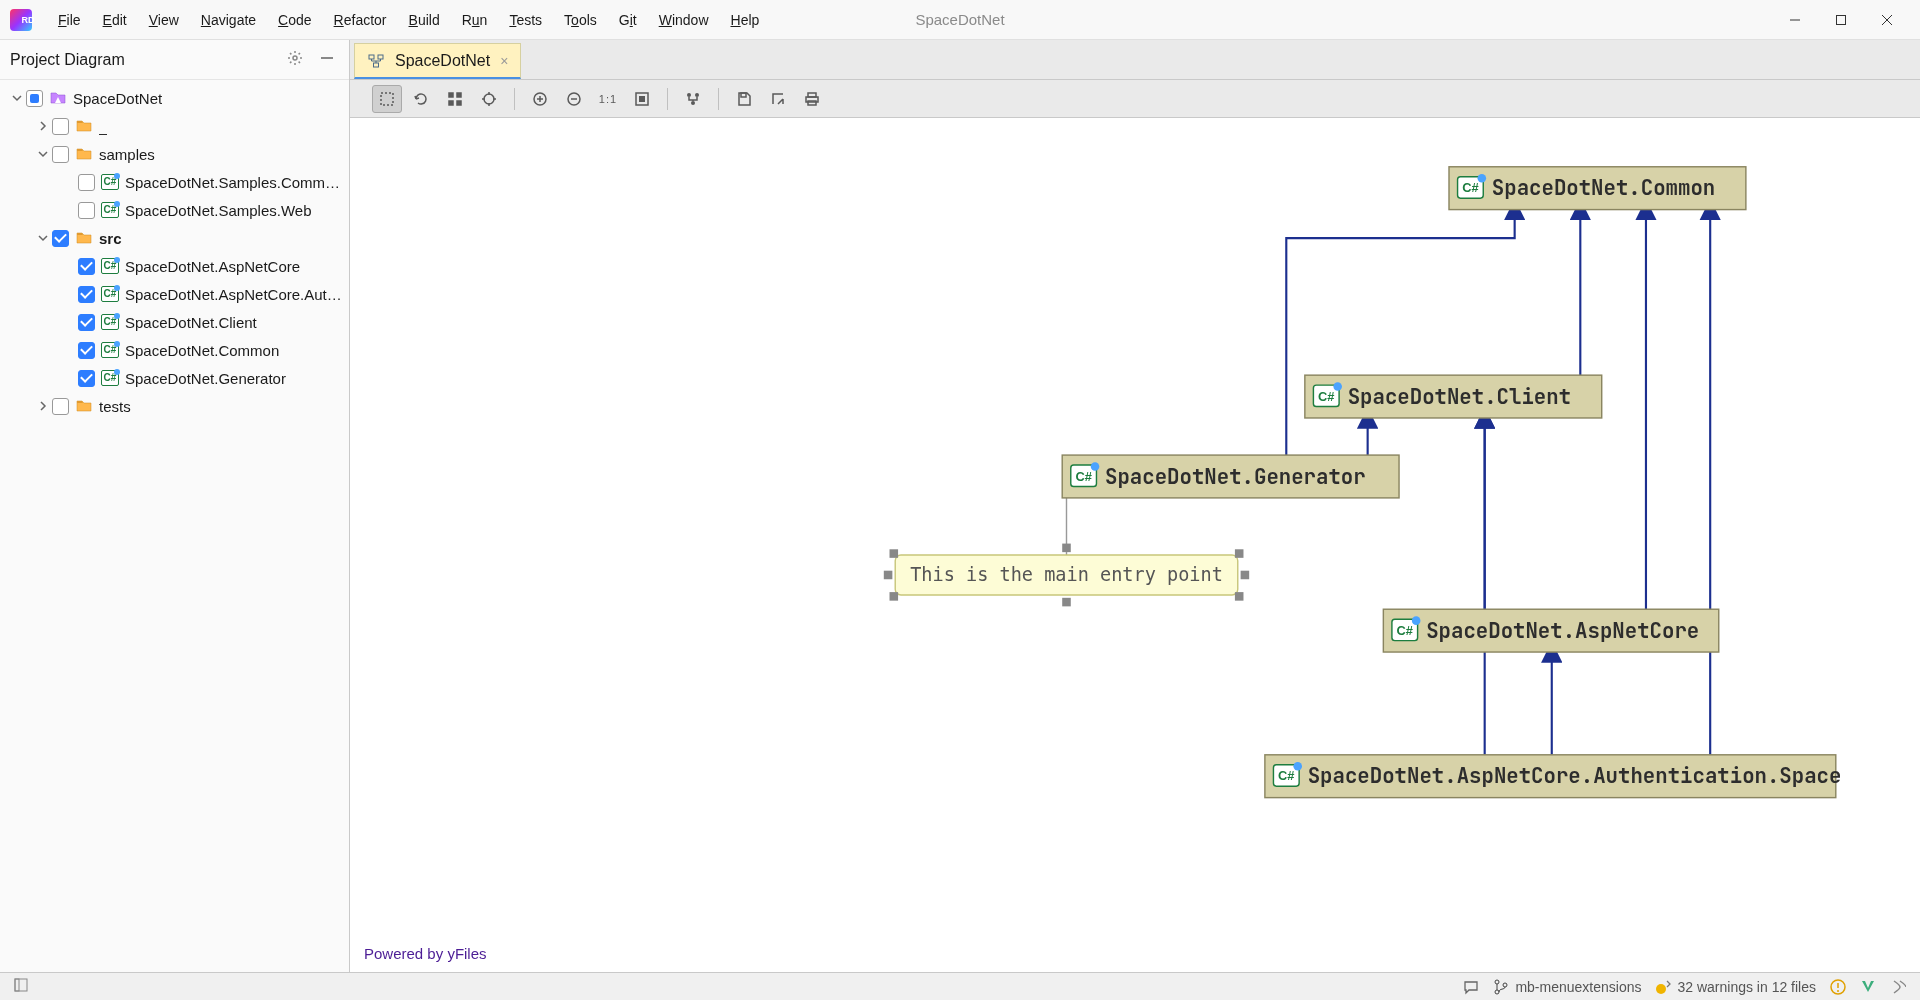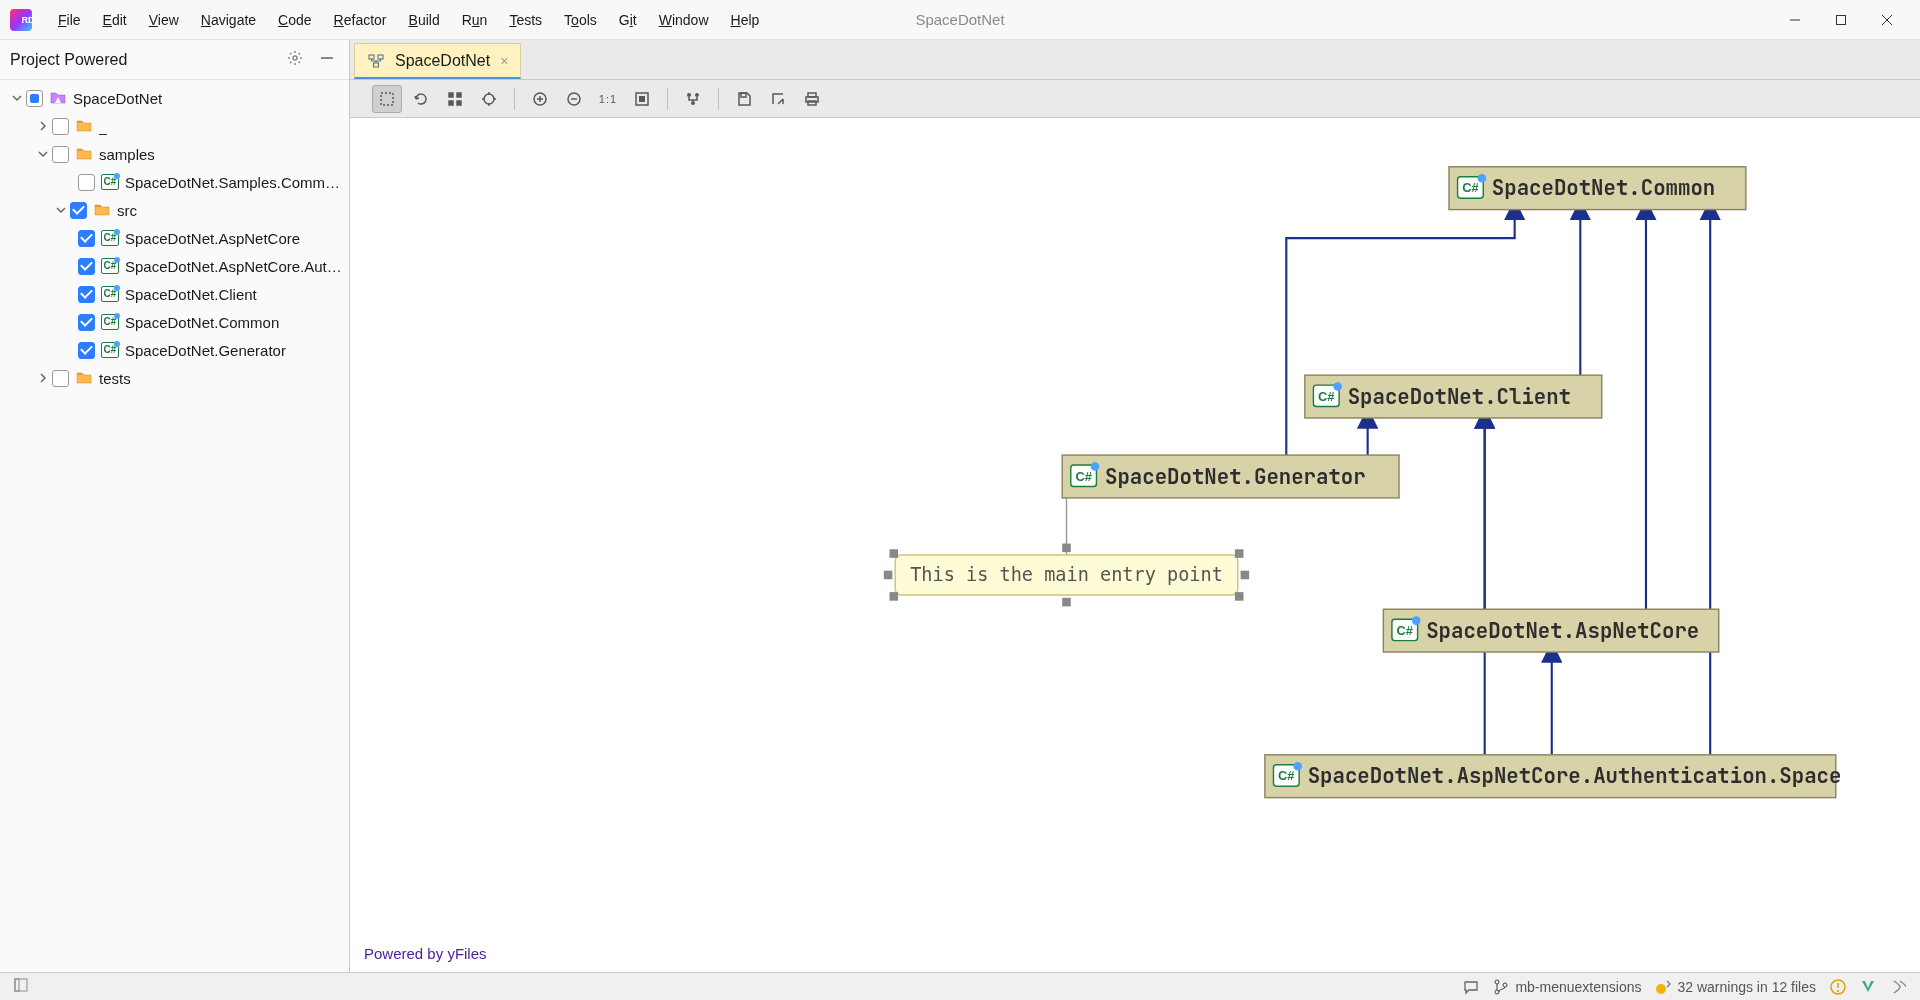--- a/index.html
+++ b/index.html
@@ -130,21 +130,21 @@
           <line x1="11" y1="1" x2="1" y2="11"></line>
         </svg>
       </div>
   </div>
 </div>
 
 <div class="main">
 
   <div class="sidebar">
     <div class="sidebar-header">
-      <span class="sidebar-title">Project Powered</span>
+      <span class="sidebar-title">Project Diagram</span>
       <span class="icon-btn">
         <svg width="16" height="16" viewBox="0 0 16 16">
             <circle cx="8" cy="8" r="2" fill="none" stroke="#888" stroke-width="1.5"></circle>
             <path d="M8 1v2M8 13v2M1 8h2M13 8h2M3 3l1.4 1.4M11.6 11.6L13 13M13 3l-1.4 1.4M4.4 11.6L3 13" stroke="#888" stroke-width="1.5"></path>
           </svg>
       </span>
       <span class="icon-btn">
         <svg width="16" height="16" viewBox="0 0 16 16">
             <line x1="2" y1="8" x2="14" y2="8" stroke="#888" stroke-width="2"></line>
           </svg>
@@ -195,21 +195,27 @@
             </svg>
           </span>
           <span class="tree-label">samples</span>
         </div>
         <div class="tree-row" style="padding-left: 60px;">
           <span class="arrow blank"></span>
           <span class="cb "></span>
           <span class="cs-icon"></span>
           <span class="tree-label">SpaceDotNet.Samples.CommandLine</span>
         </div>
-        <div class="tree-row" style="padding-left: 52px;">
+        <div class="tree-row" style="padding-left: 60px;">
+          <span class="arrow blank"></span>
+          <span class="cb "></span>
+          <span class="cs-icon"></span>
+          <span class="tree-label">SpaceDotNet.Samples.Web</span>
+        </div>
+        <div class="tree-row" style="padding-left: 34px; font-weight: bold;">
           <span class="arrow">
             <svg viewBox="0 0 10 10">
               <polyline points="1,3 5,7 9,3"></polyline>
             </svg>
           </span>
           <span class="cb checked"></span>
           <span class="folder-icon">
             <svg viewBox="0 0 16 16">
               <path d="M1 3h5l2 2h7v8H1z" fill="#ffb84d" stroke="#cc8a1f" stroke-width="0.5"></path>
               <path d="M1 3h5l1 2H1z" fill="#e09a30"></path>

